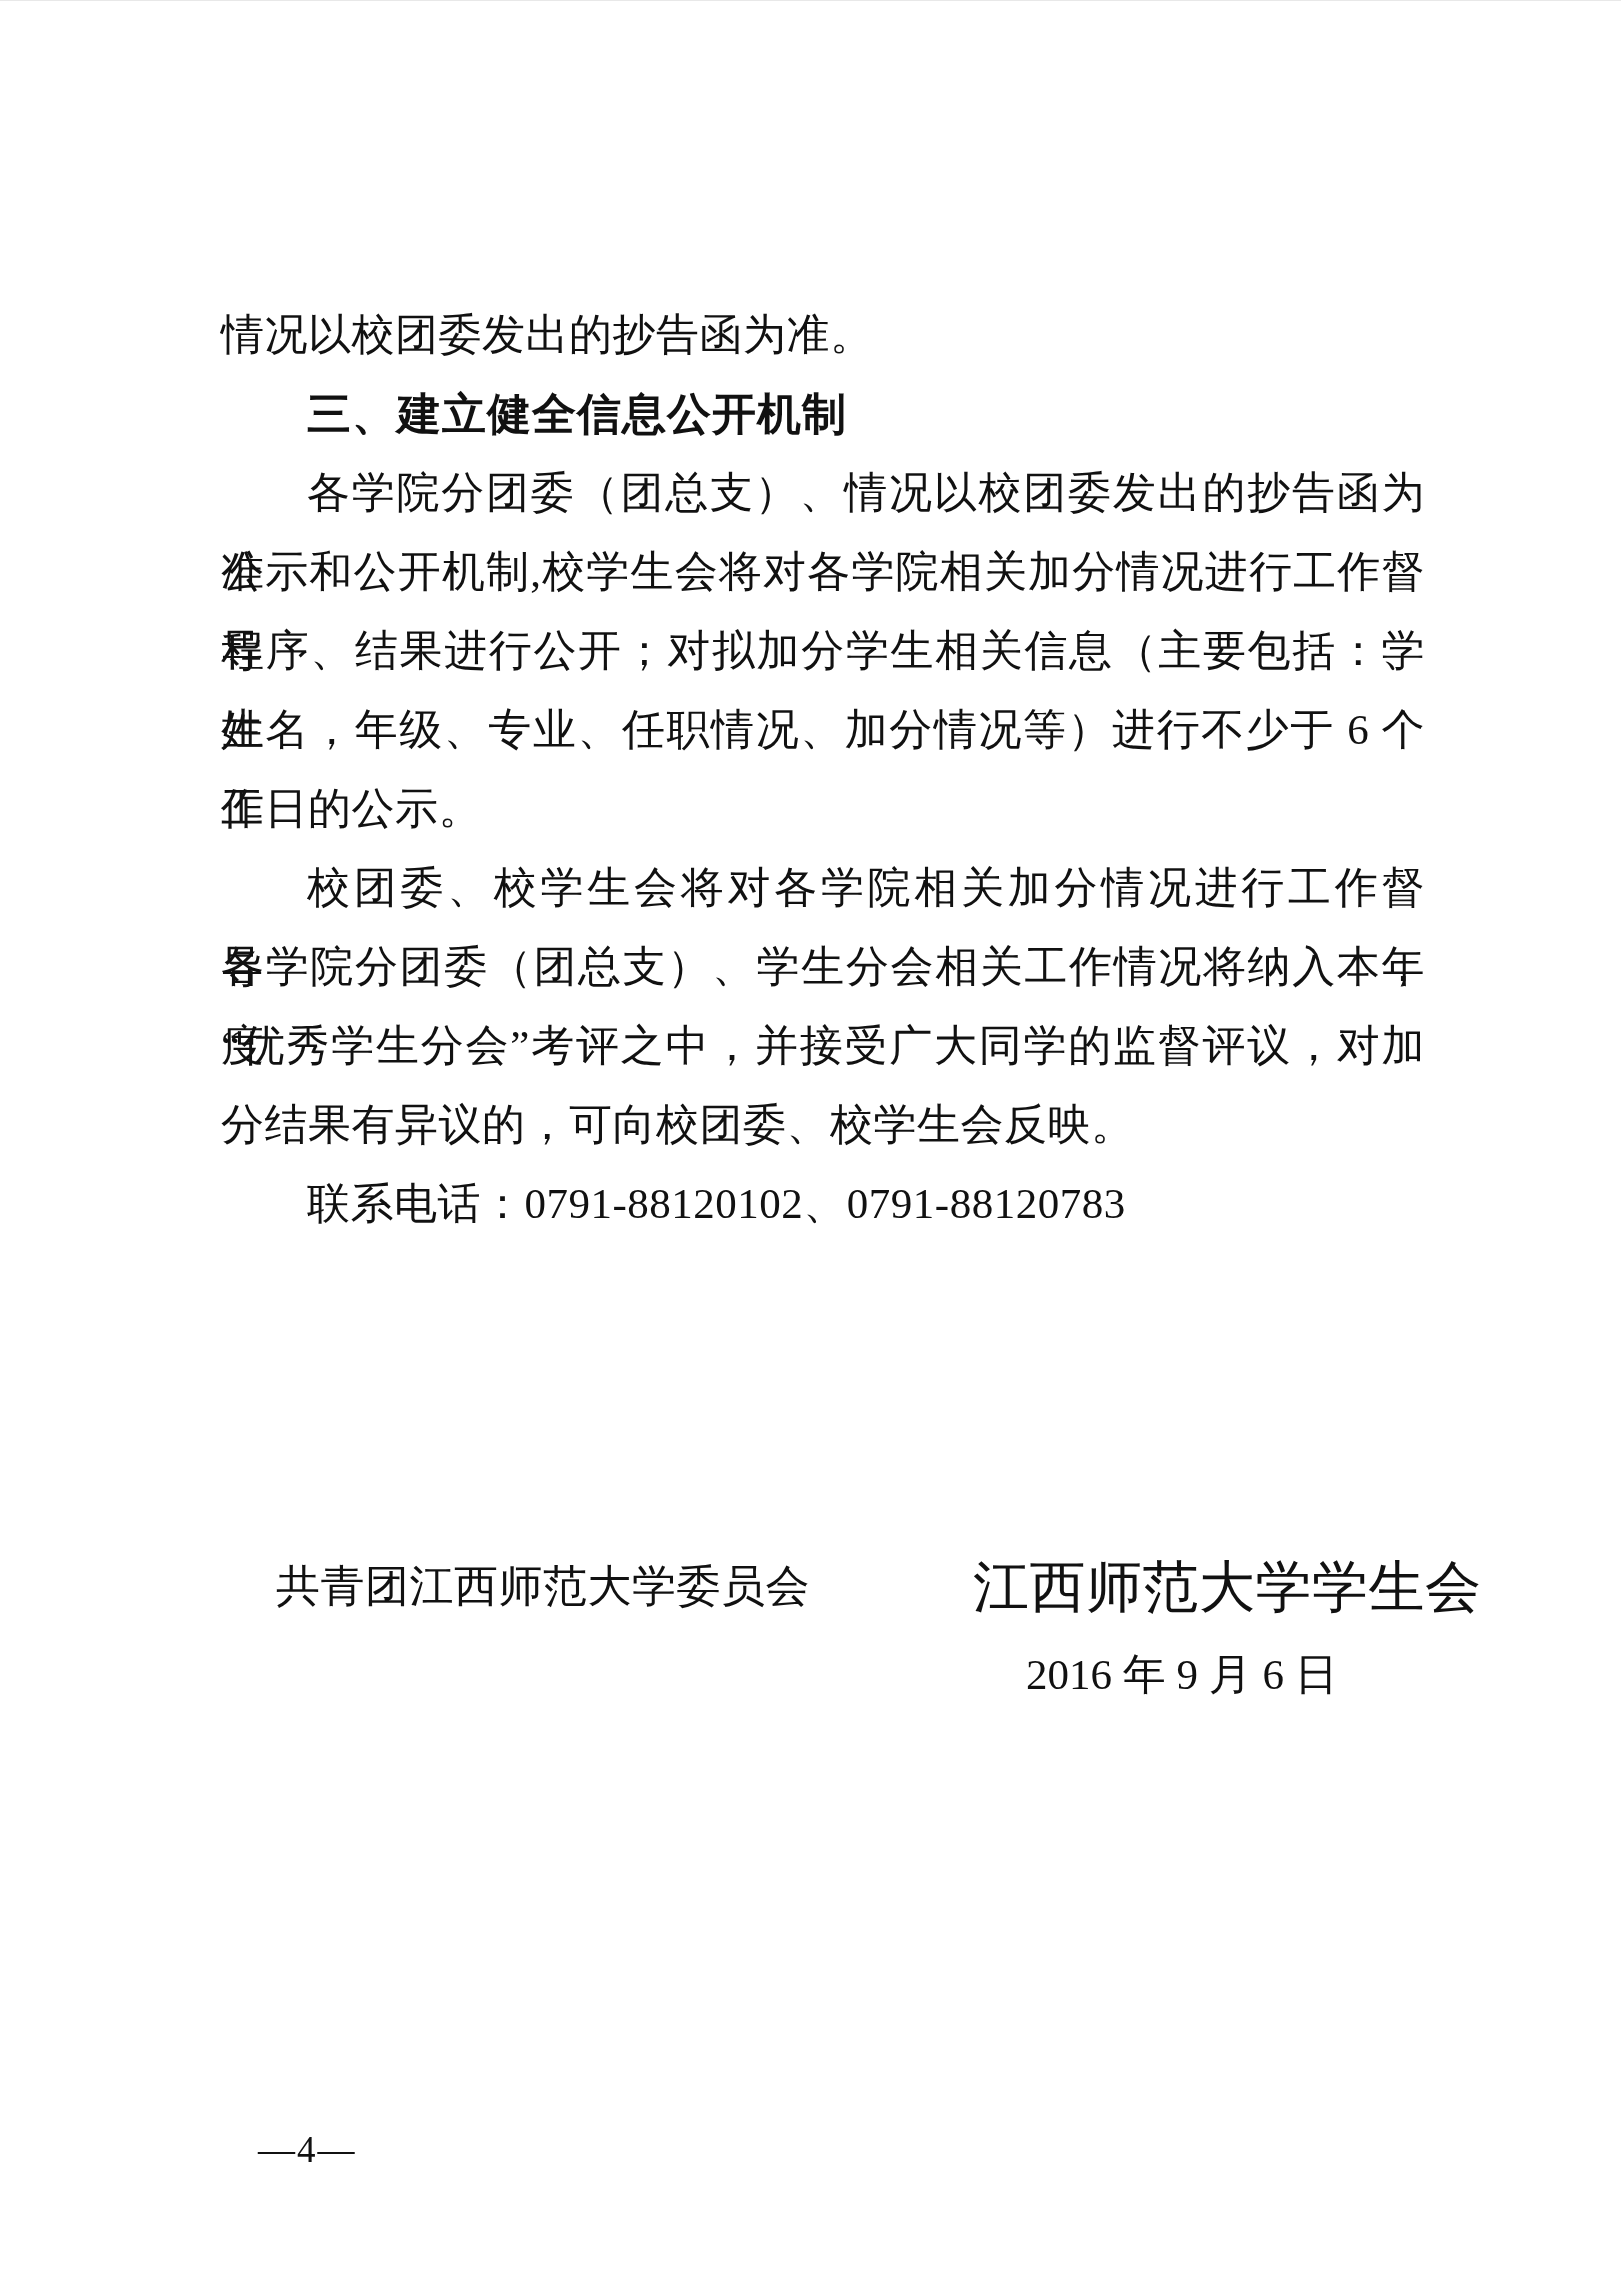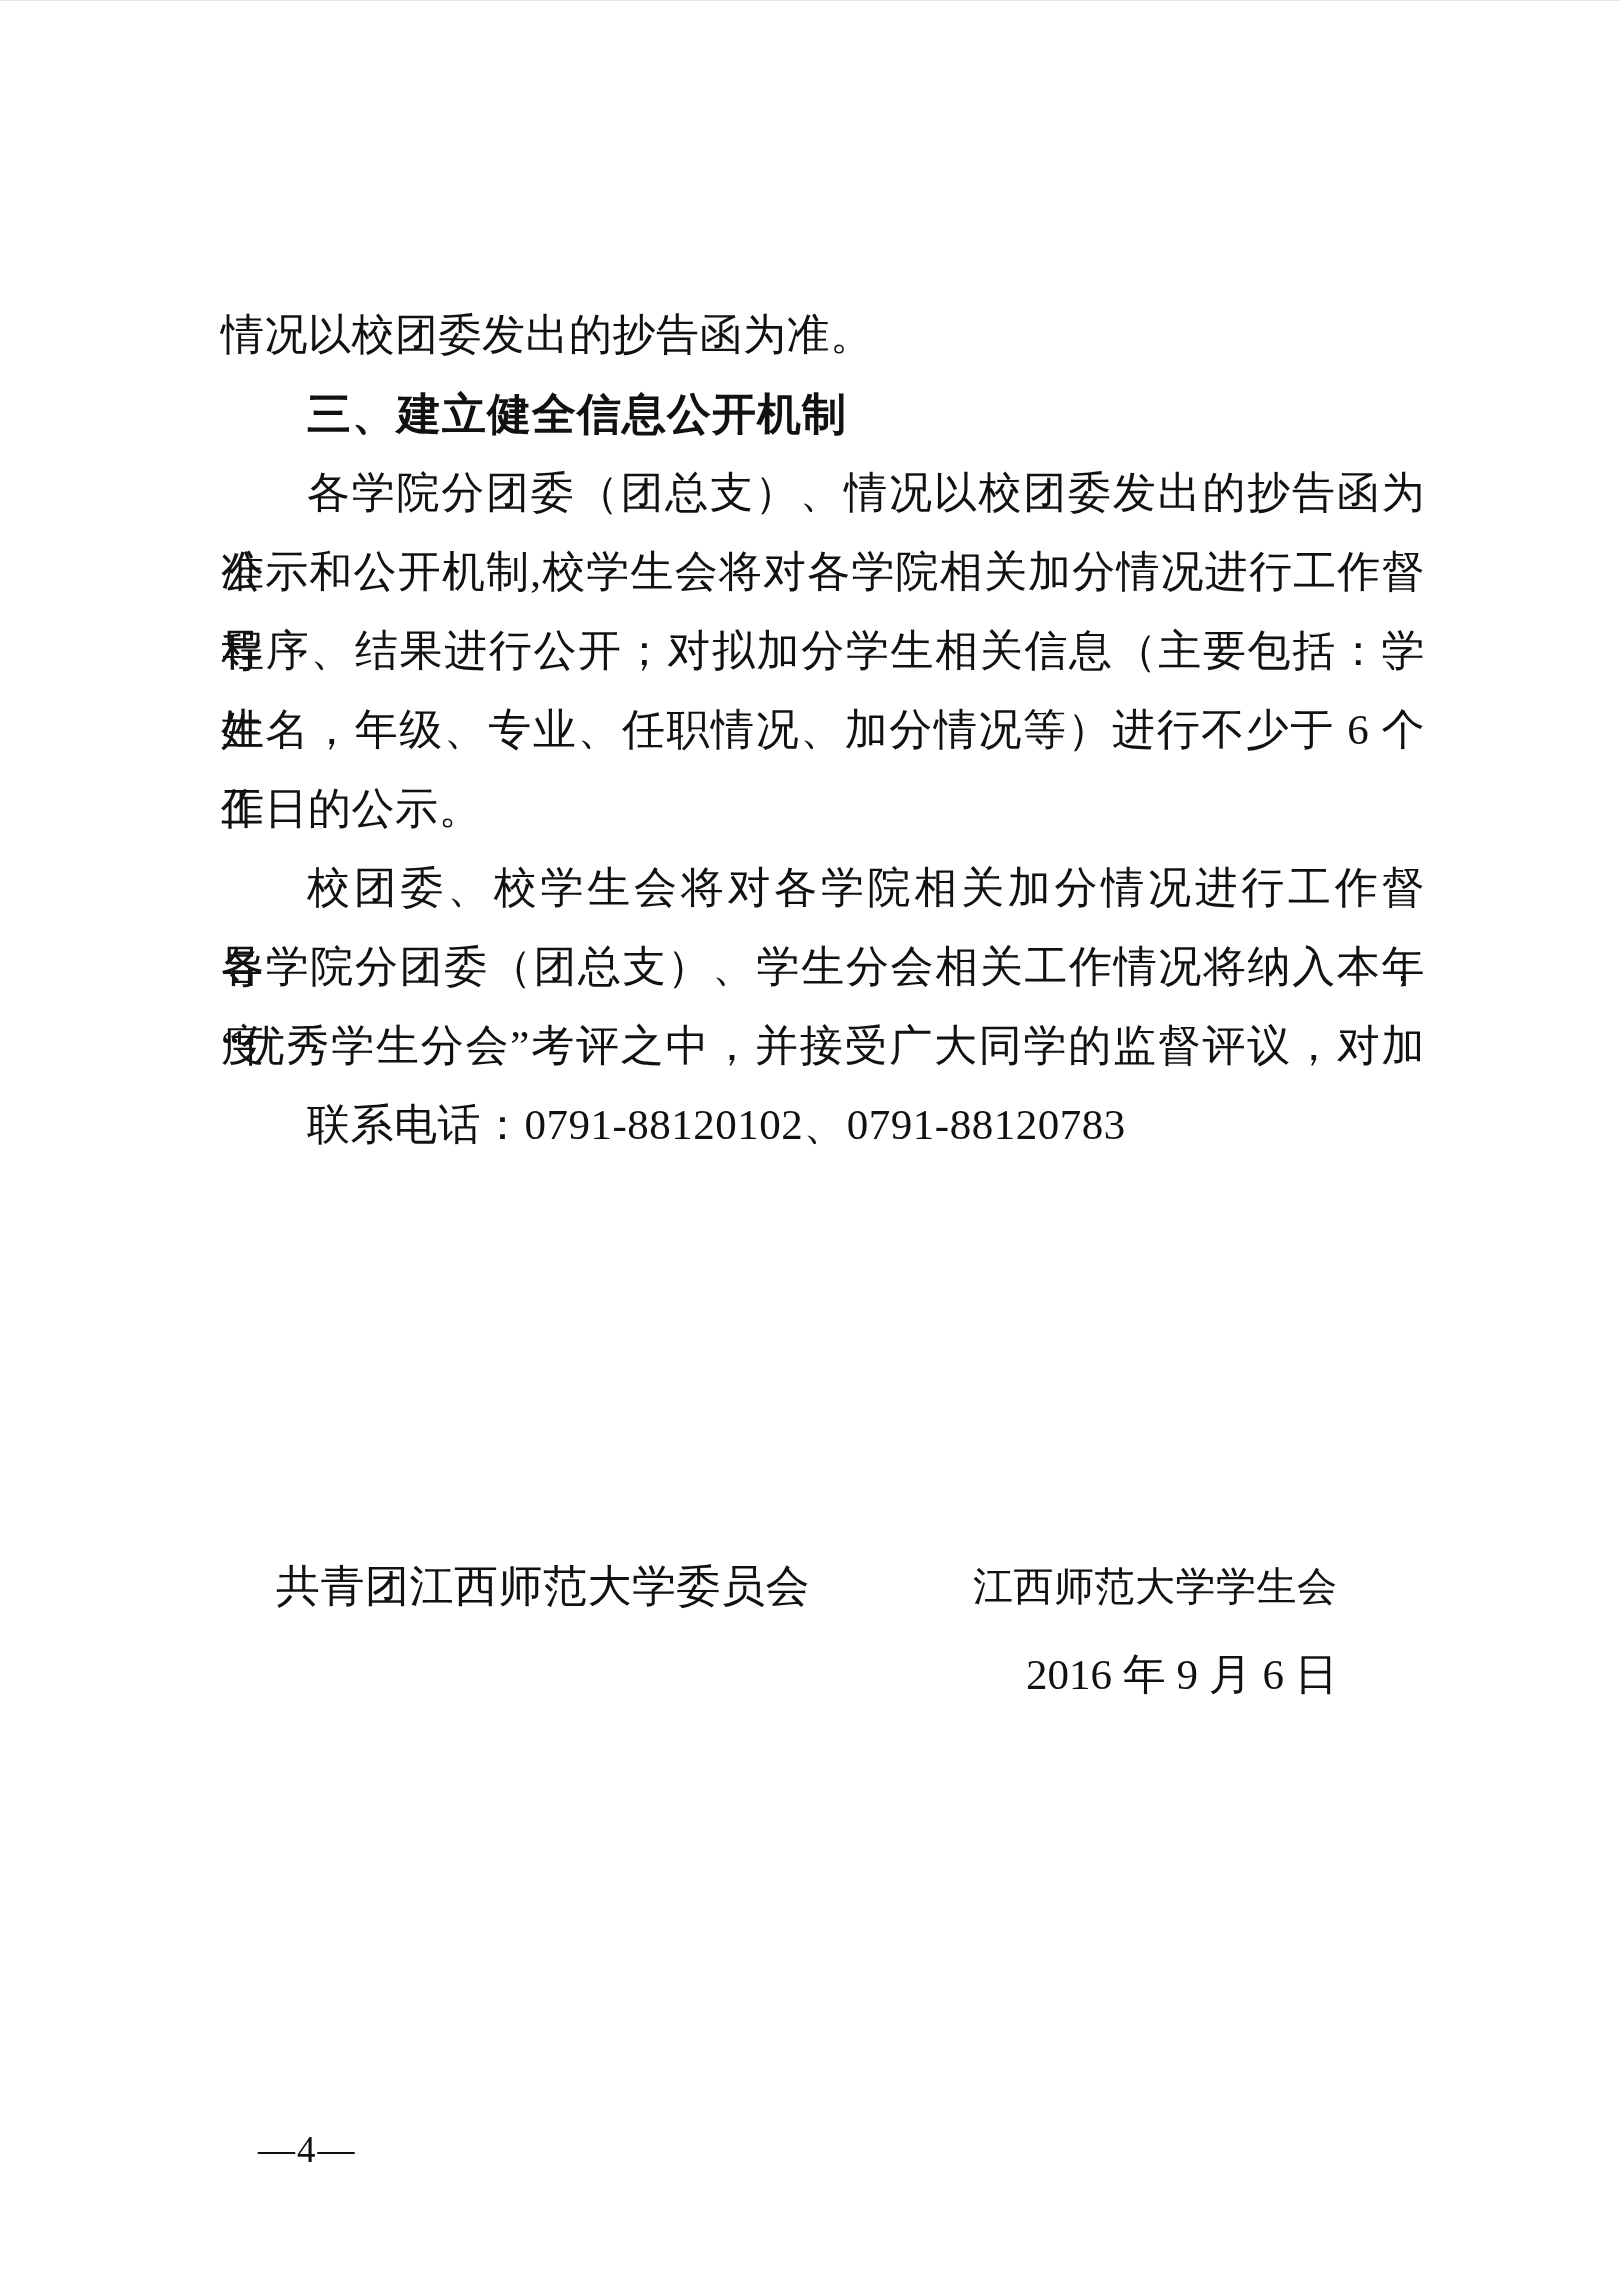--- a/index.html
+++ b/index.html
@@ -51,21 +51,21 @@
     left: 276px;
     top: 1547px;
     font-size: 44px;
     line-height: 78px;
     letter-spacing: 0.5px;
   }
   .sig-right {
     position: absolute;
     left: 973px;
     top: 1547px;
-    font-size: 40px;
+    font-size: 56px;
     line-height: 78px;
     letter-spacing: 0.5px;
   }
   .sig-date {
     position: absolute;
     left: 1026px;
     top: 1635px;
     font-size: 43px;
     line-height: 78px;
     font-family: Liberation Serif, serif;
@@ -88,20 +88,21 @@
     <div class="line">情况以校团委发出的抄告函为准。</div>
     <div class="line heading indent">三、建立健全信息公开机制</div>
     <div class="line just indent">各学院分团委（团总支）、情况以校团委发出的抄告函为准</div>
     <div class="line just">公示和公开机制,校学生会将对各学院相关加分情况进行工作督导、</div>
     <div class="line just">程序、结果进行公开；对拟加分学生相关信息（主要包括：学生</div>
     <div class="line just">姓名，年级、专业、任职情况、加分情况等）进行不少于 6 个工</div>
     <div class="line">作日的公示。</div>
     <div class="line just indent">校团委、校学生会将对各学院相关加分情况进行工作督导，</div>
     <div class="line just">各学院分团委（团总支）、学生分会相关工作情况将纳入本年度</div>
     <div class="line just">“优秀学生分会”考评之中，并接受广大同学的监督评议，对加</div>
+    <div class="line">分结果有异议的，可向校团委、校学生会反映。</div>
     <div class="line indent">联系电话：0791-88120102、0791-88120783</div>
   </div>
 
   <div class="sig-left">共青团江西师范大学委员会</div>
   <div class="sig-right">江西师范大学学生会</div>
   <div class="sig-date">2016 年 9 月 6 日</div>
 
   <div class="page-number">—4—</div>
 
 </div>

